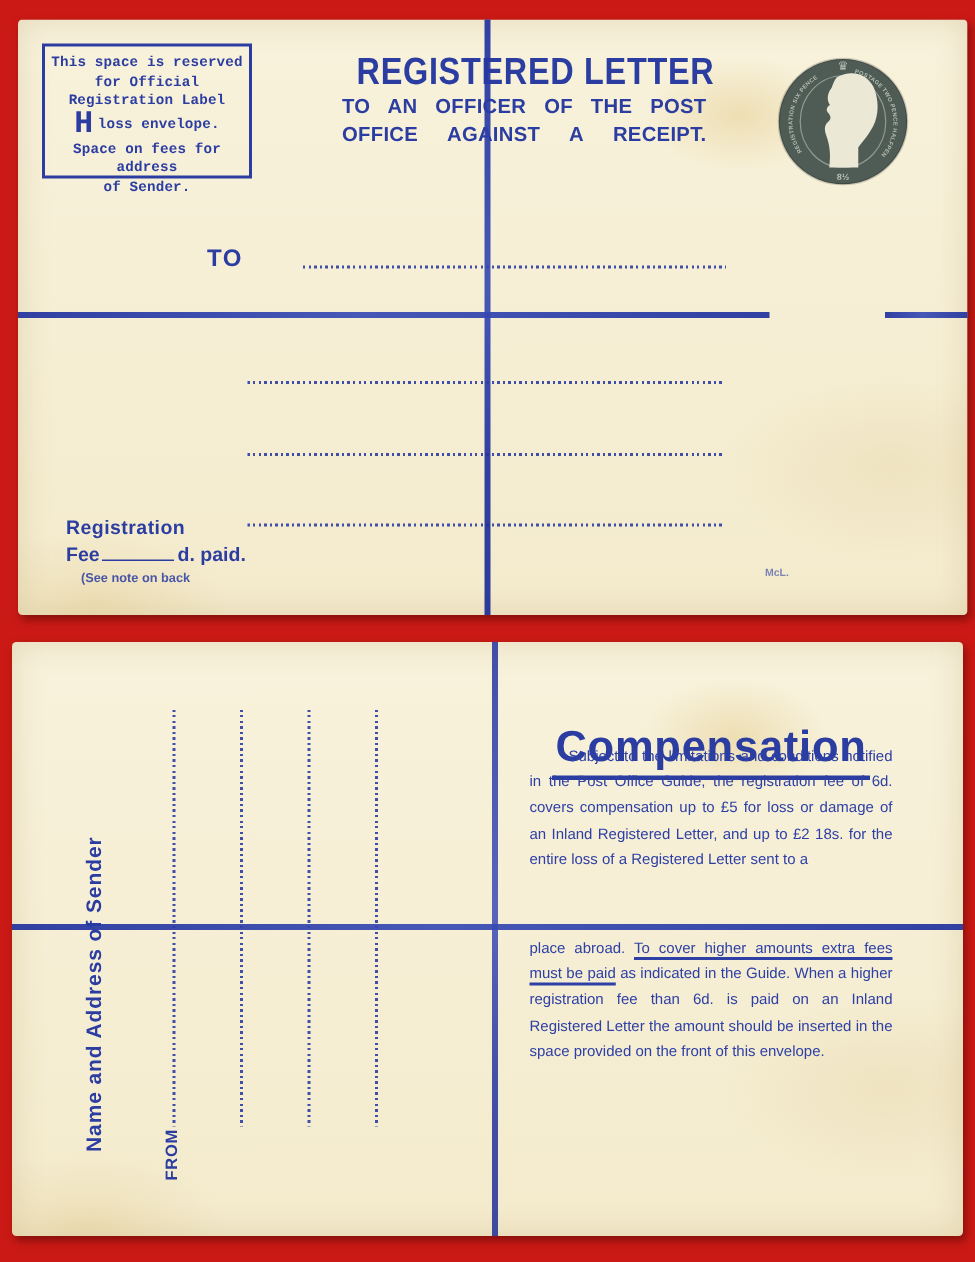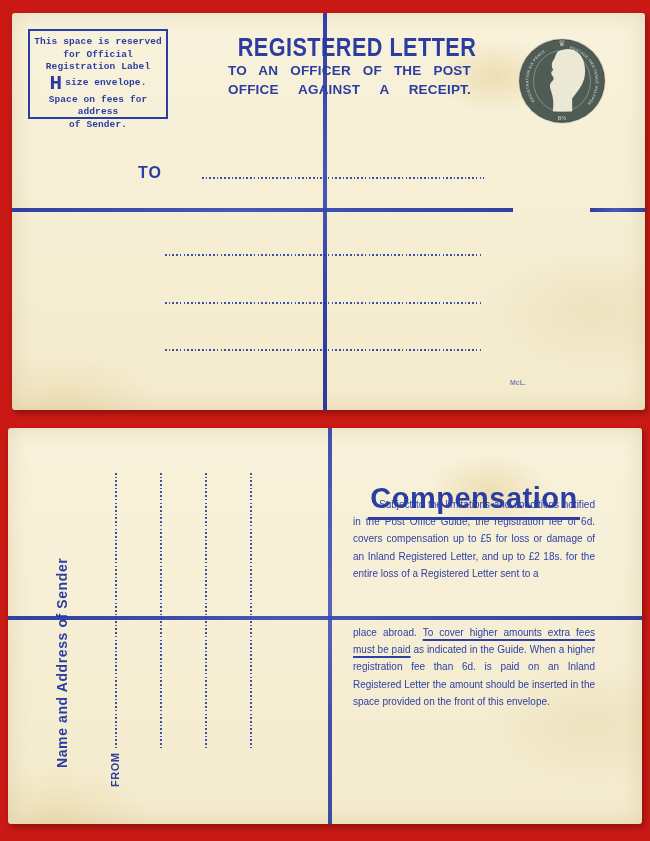--- a/index.html
+++ b/index.html
@@ -101,21 +101,21 @@
 <div style="position:absolute;inset:0;">
 
   <div class="envelope front">
 
     <div class="label-box">
       <div>This space is reserved</div>
       <div>for Official</div>
       <div>Registration Label</div>
       <div class="h-line">
         <span class="big-h">H</span>
-        <span>size envelope.</span>
+        <span>loss envelope.</span>
       </div>
       <div>Space on fees for address</div>
       <div>of Sender.</div>
     </div>
 
     <div class="reg-title">REGISTERED LETTER</div>
 
     <div class="instructions">
       <div>TO AN OFFICER OF THE POST</div>
       <div>OFFICE AGAINST A RECEIPT.</div>
@@ -143,20 +143,27 @@
     </div>
 
     <div class="dot-h addr1"></div>
     <div class="dot-h addr2"></div>
     <div class="dot-h addr3"></div>
 
     <div class="hbar main"></div>
     <div class="hbar right-seg"></div>
     <div class="vbar"></div>
 
+    <div class="reg-block">
+      <div class="reg-t">Registration</div>
+      <div class="fee-row">
+        <span>Fee</span><span class="fee-line"></span><span>d. paid.</span>
+      </div>
+      <div class="reg-note">(See note on back</div>
+    </div>
 
     <div class="imprint">McL.</div>
   </div>
 
   <div class="envelope back">
 
     <div class="dot-v guide gl1"></div>
     <div class="dot-v guide gl2"></div>
     <div class="dot-v guide gl3"></div>
     <div class="dot-v guide gl4"></div>

